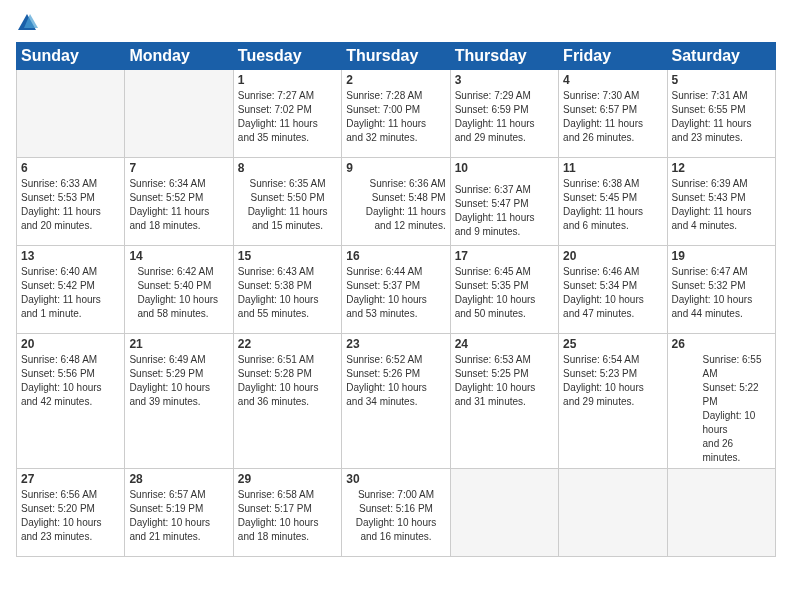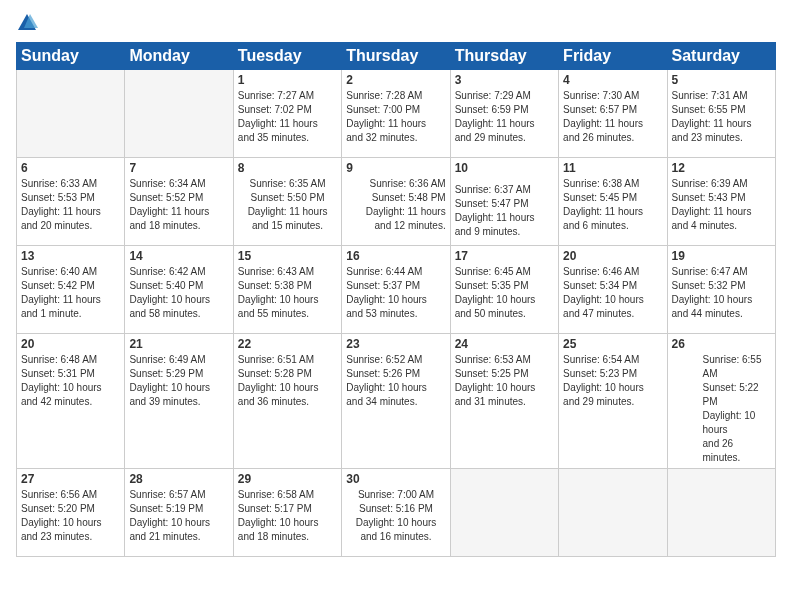--- a/index.html
+++ b/index.html
@@ -218,21 +218,21 @@
         <tr>
           <td>
             <span class="day-number">13</span>
             <div class="day-info" style="white-space: pre-line;">Sunrise: 6:40 AM
 Sunset: 5:42 PM
 Daylight: 11 hours
 and 1 minute.</div>
           </td>
           <td>
             <span class="day-number">14</span>
-            <div class="day-info" style="white-space: pre-line;">Sunrise: 6:42 AM
+            <div class="day-info" style="white-space: pre-line; margin-left: 8px;">Sunrise: 6:42 AM
 Sunset: 5:40 PM
 Daylight: 10 hours
 and 58 minutes.</div>
           </td>
           <td>
             <span class="day-number">15</span>
             <div class="day-info" style="white-space: pre-line;">Sunrise: 6:43 AM
 Sunset: 5:38 PM
 Daylight: 10 hours
 and 55 minutes.</div>
@@ -263,21 +263,21 @@
             <div class="day-info" style="white-space: pre-line;">Sunrise: 6:47 AM
 Sunset: 5:32 PM
 Daylight: 10 hours
 and 44 minutes.</div>
           </td>
         </tr>
         <tr>
           <td>
             <span class="day-number">20</span>
             <div class="day-info" style="white-space: pre-line;">Sunrise: 6:48 AM
-Sunset: 5:31 PM
+Sunset: 5:56 PM
 Daylight: 10 hours
 and 42 minutes.</div>
           </td>
           <td>
             <span class="day-number">21</span>
             <div class="day-info" style="white-space: pre-line;">Sunrise: 6:49 AM
 Sunset: 5:29 PM
 Daylight: 10 hours
 and 39 minutes.</div>
           </td>

